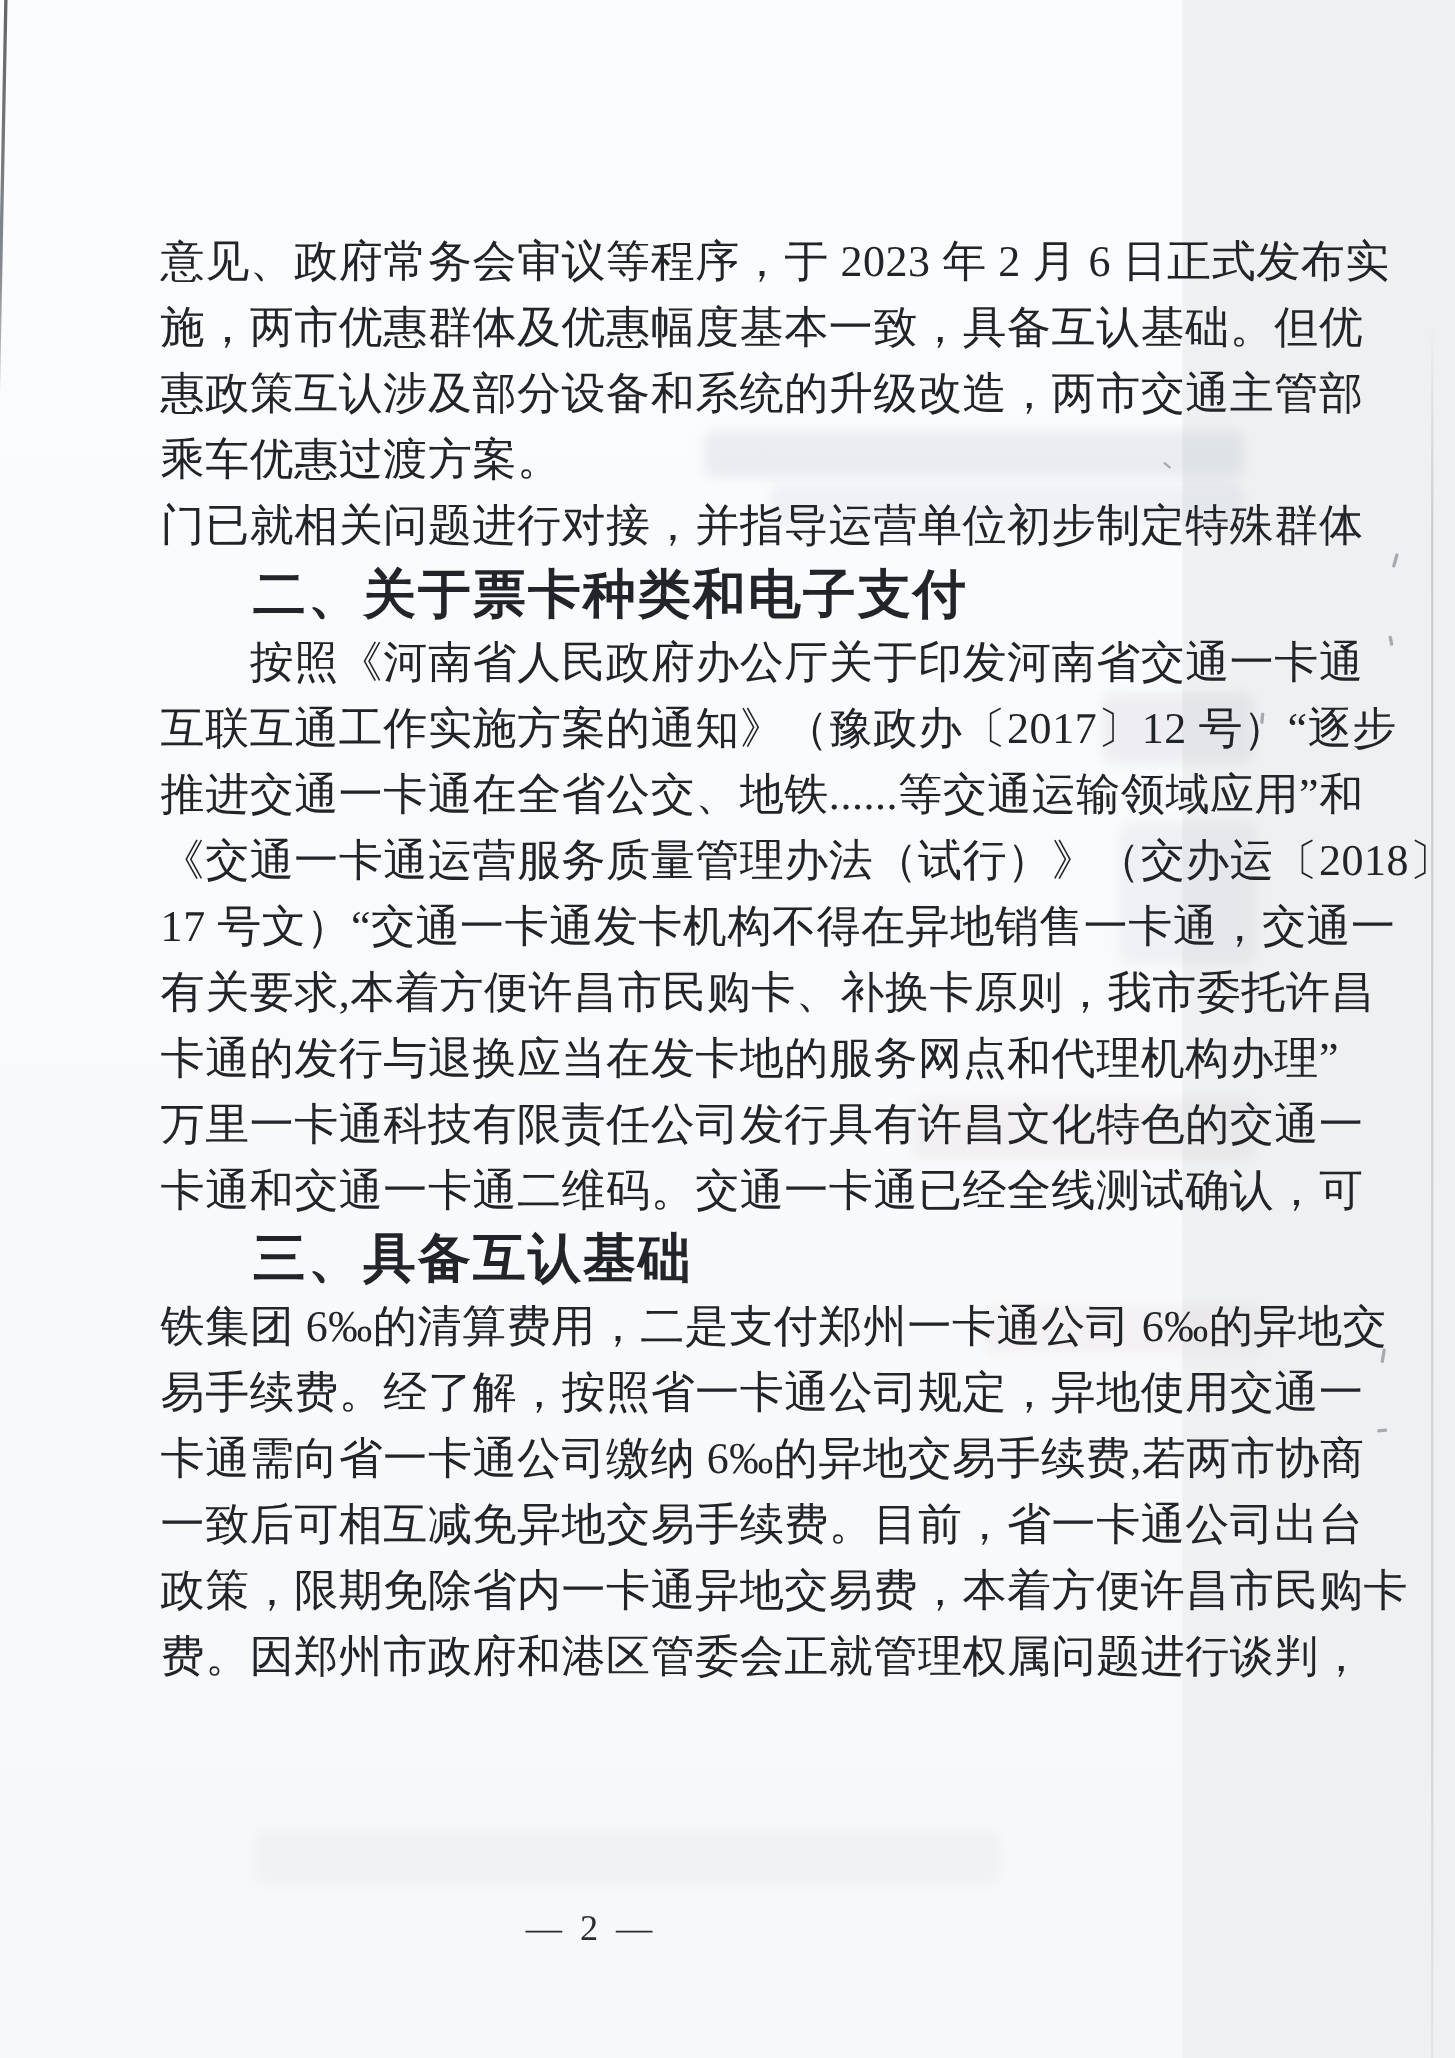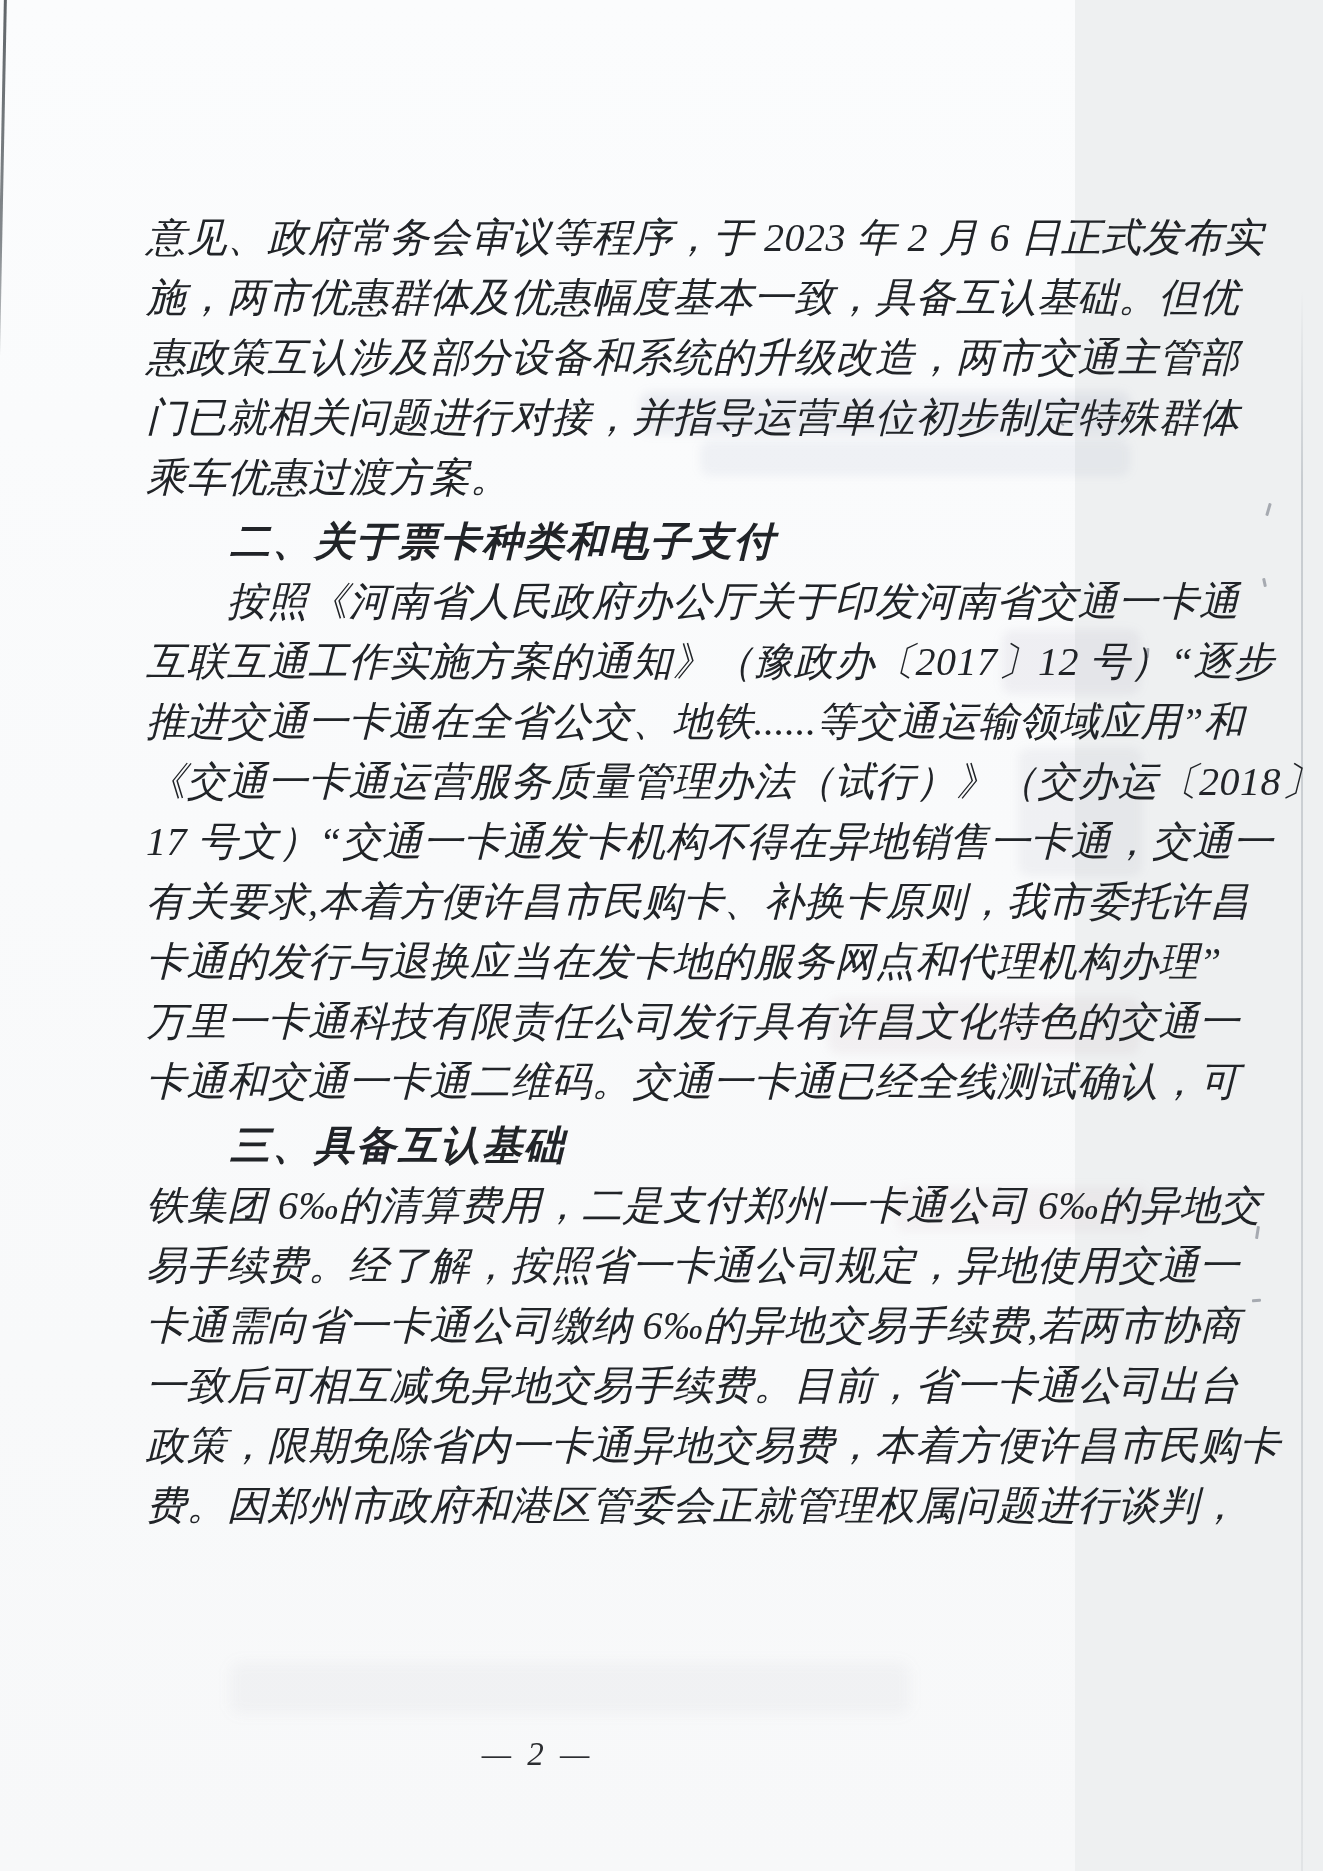--- a/index.html
+++ b/index.html
@@ -7,21 +7,20 @@
     width: 1323px; height: 1871px;
     overflow: hidden;
     background: #eef0f1;
   }
   .page {
     position: relative;
     width: 1075px; height: 1871px;
     background: linear-gradient(180deg, #fbfcfd 0%, #f9fafb 45%, #f7f8f9 100%);
     font-family: "Liberation Serif", "DejaVu Serif", serif;
     color: #212428;
-    font-style: italic;
   }
   
   .edge-line {
     position: absolute;
     left: 4px; top: -8px;
     width: 3px; height: 452px;
     background: linear-gradient(to bottom, #5f6468 0%, #84898d 55%, rgba(150,155,160,0) 100%);
     transform: rotate(1.1deg);
     transform-origin: top left;
   }
@@ -37,21 +36,21 @@
     left: 146px; top: 208px;
     width: 1002px;
   }
   .line {
     font-size: 40px;
     line-height: 60px;
     letter-spacing: 0.5px;
     white-space: nowrap;
   }
   .heading {
-    font-size: 40px;
+    font-size: 48px;
     line-height: 60px;
     font-weight: 700;
     font-family: "Liberation Sans", "DejaVu Sans", sans-serif;
     padding-left: 84px;
     letter-spacing: 2px;
     margin: 3px 0 1px 0;
     white-space: nowrap;
   }
   .footer {
     position: absolute;
@@ -111,22 +110,22 @@
   <span class="speck s3"></span>
   <span class="speck s4"></span>
   <span class="speck s5"></span>
   <span class="speck s6"></span>
 
   <div class="content">
     <div class="para">
         <div class="line">意见、政府常务会审议等程序，于 2023 年 2 月 6 日正式发布实</div>
         <div class="line">施，两市优惠群体及优惠幅度基本一致，具备互认基础。但优</div>
         <div class="line">惠政策互认涉及部分设备和系统的升级改造，两市交通主管部</div>
+        <div class="line">乘车优惠过渡方案。</div>
         <div class="line">门已就相关问题进行对接，并指导运营单位初步制定特殊群体</div>
-        <div class="line">乘车优惠过渡方案。</div>
       </div>
 
     <div class="heading">二、关于票卡种类和电子支付</div>
 
     <div class="para">
         <div class="line">　　按照《河南省人民政府办公厅关于印发河南省交通一卡通</div>
         <div class="line">互联互通工作实施方案的通知》（豫政办〔2017〕12 号）“逐步</div>
         <div class="line">推进交通一卡通在全省公交、地铁......等交通运输领域应用”和</div>
         <div class="line">《交通一卡通运营服务质量管理办法（试行）》（交办运〔2018〕</div>
         <div class="line">17 号文）“交通一卡通发卡机构不得在异地销售一卡通，交通一</div>

